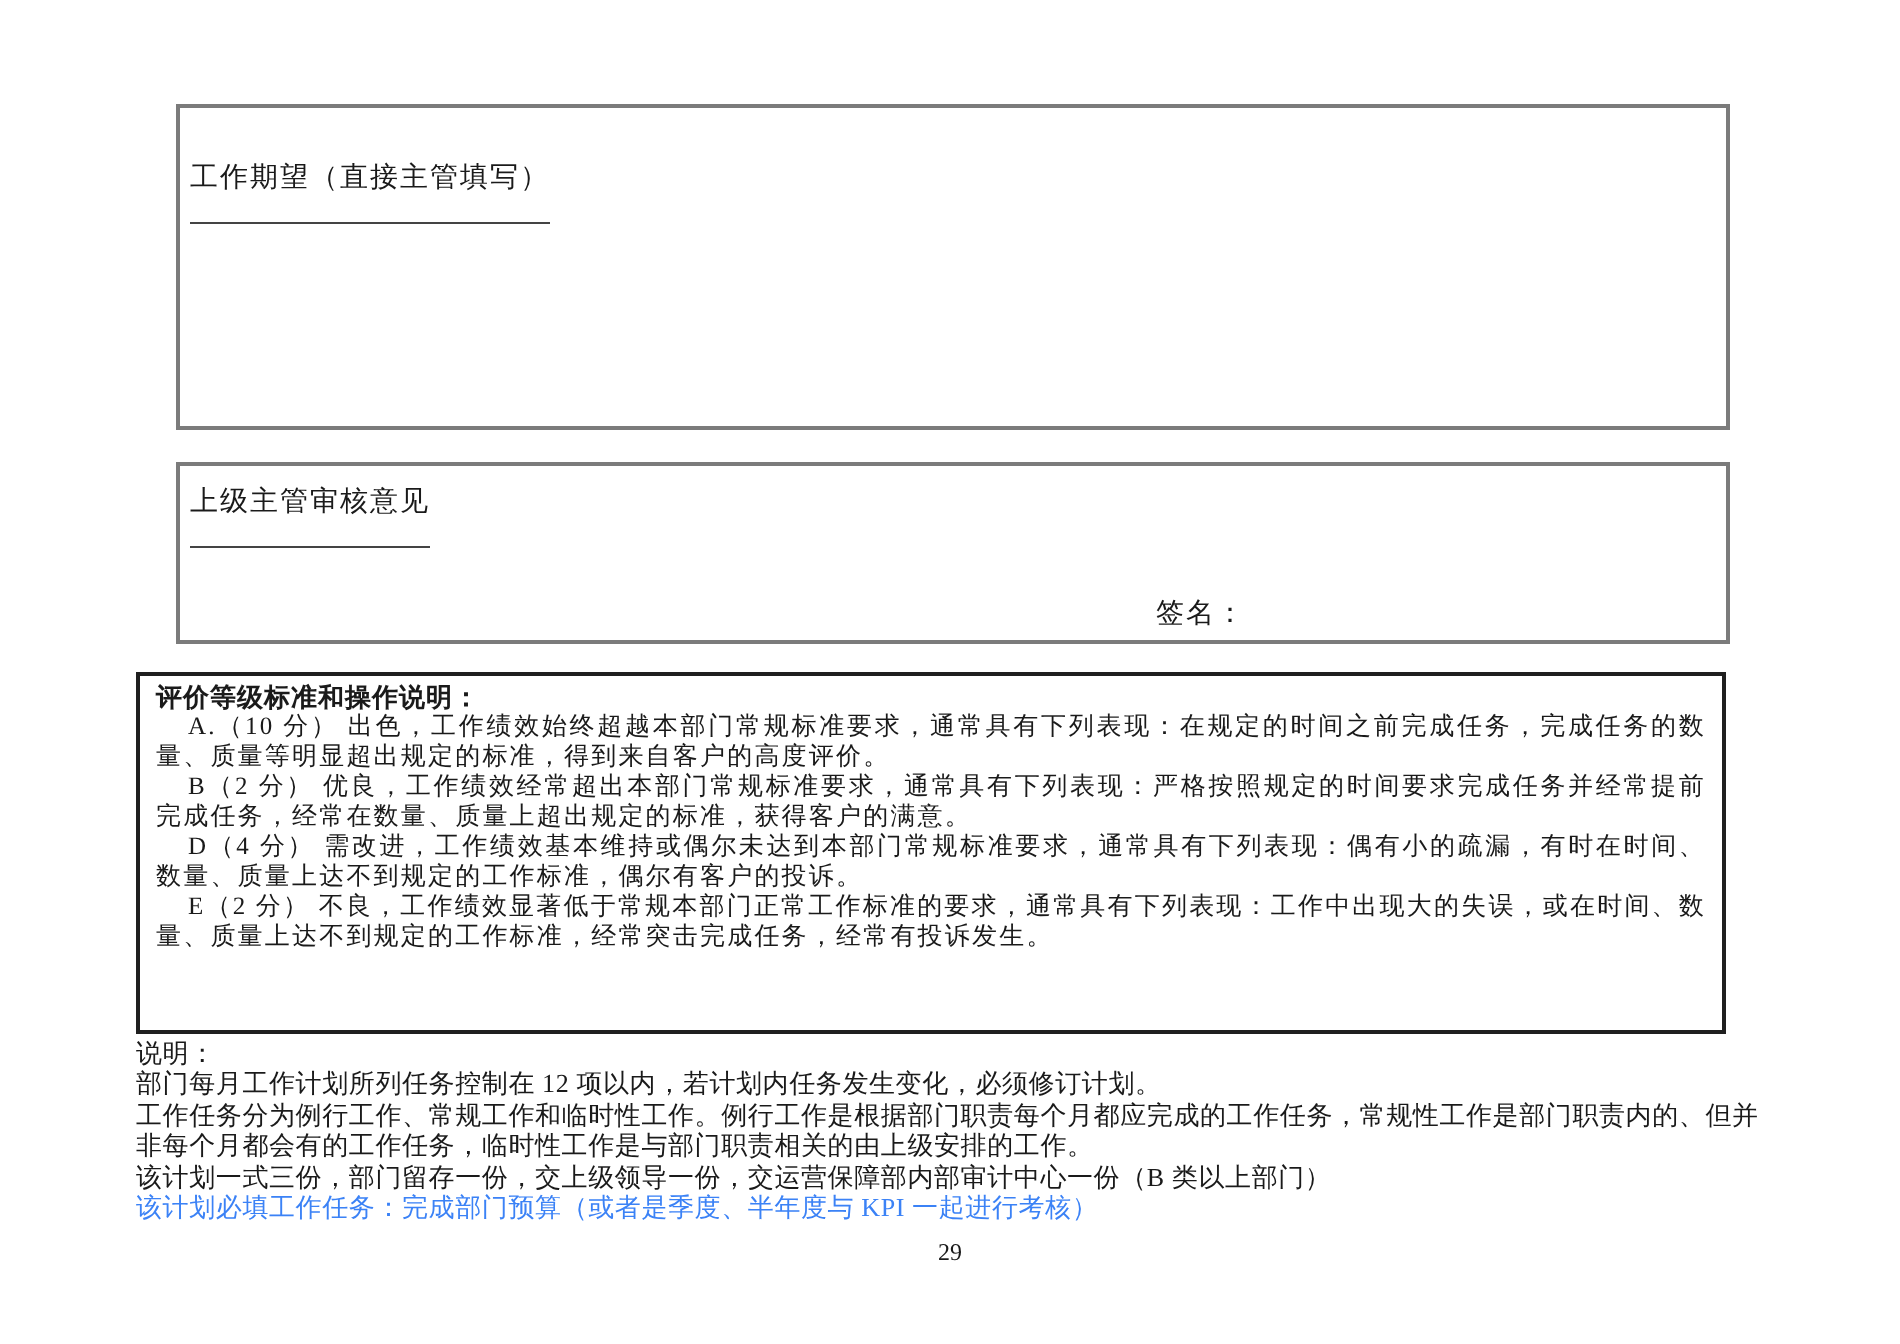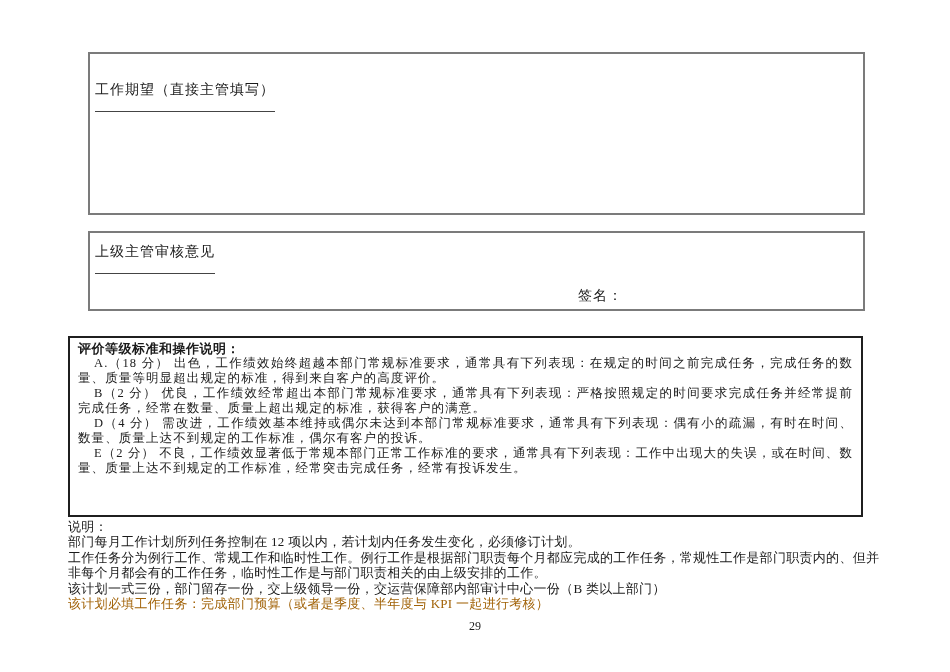--- a/index.html
+++ b/index.html
@@ -8,21 +8,21 @@
     width: 950px;
     height: 672px;
     background: #ffffff;
     font-family: "Liberation Serif", "DejaVu Serif", serif;
     color: #1a1a1a;
     overflow: hidden;
   }
   .box { position: absolute; background: #ffffff; box-sizing: border-box; }
   .box-gray { border: 2px solid #7b7b7b; }
   .box1 { left: 88px; top: 52px;  width: 777px; height: 163px; }
-  .box2 { left: 88px; top: 231px; width: 777px; height: 80px; }
+  .box2 { left: 88px; top: 231px; width: 777px; height: 91px; }
   .box-title {
     display: inline-block;
     font-size: 14px;
     letter-spacing: 1px;
     border-bottom: 1px solid #444;
     padding-bottom: 13px;
     line-height: 16px;
   }
   .box1 .box-title { margin: 28px 0 0 5px; }
   .box2 .box-title { margin: 11px 0 0 5px; }
@@ -53,21 +53,21 @@
     text-align: justify;
   }
   .notes {
     position: absolute;
     left: 68px; top: 519px; width: 818px;
     font-size: 13px;
     line-height: 15.4px;
     letter-spacing: 0.3px;
   }
   .notes p { margin: 0; }
-  .red-note { color: #a16207; }
+  .red-note { color: #3b82f6; }
   .page-number {
     position: absolute;
     left: 0; right: 0; top: 619px;
     text-align: center;
     font-size: 12px;
     color: #1a1a1a;
   }
 </style>
 </head>
 <body>
@@ -78,21 +78,21 @@
     <span class="box-title">工作期望（直接主管填写）</span>
   </div>
 
   <div class="box box-gray box2">
     <span class="box-title">上级主管审核意见</span>
     <span class="signature">签名：</span>
   </div>
 
   <div class="box box3">
     <div class="box3-title">评价等级标准和操作说明：</div>
-    <p class="grade">A.（18 分） 出色，工作绩效始终超越本部门常规标准要求，通常具有下列表现：在规定的时间之前完成任务，完成任务的数量、质量等明显超出规定的标准，得到来自客户的高度评价。</p>
+    <p class="grade">A.（10 分） 出色，工作绩效始终超越本部门常规标准要求，通常具有下列表现：在规定的时间之前完成任务，完成任务的数量、质量等明显超出规定的标准，得到来自客户的高度评价。</p>
     <p class="grade">B（2 分） 优良，工作绩效经常超出本部门常规标准要求，通常具有下列表现：严格按照规定的时间要求完成任务并经常提前完成任务，经常在数量、质量上超出规定的标准，获得客户的满意。</p>
     <p class="grade">D（4 分） 需改进，工作绩效基本维持或偶尔未达到本部门常规标准要求，通常具有下列表现：偶有小的疏漏，有时在时间、数量、质量上达不到规定的工作标准，偶尔有客户的投诉。</p>
     <p class="grade">E（2 分） 不良，工作绩效显著低于常规本部门正常工作标准的要求，通常具有下列表现：工作中出现大的失误，或在时间、数量、质量上达不到规定的工作标准，经常突击完成任务，经常有投诉发生。</p>
   </div>
 
   <div class="notes">
     <p>说明：</p>
     <p>部门每月工作计划所列任务控制在 12 项以内，若计划内任务发生变化，必须修订计划。</p>
     <p>工作任务分为例行工作、常规工作和临时性工作。例行工作是根据部门职责每个月都应完成的工作任务，常规性工作是部门职责内的、但并非每个月都会有的工作任务，临时性工作是与部门职责相关的由上级安排的工作。</p>
     <p>该计划一式三份，部门留存一份，交上级领导一份，交运营保障部内部审计中心一份（B 类以上部门）</p>

